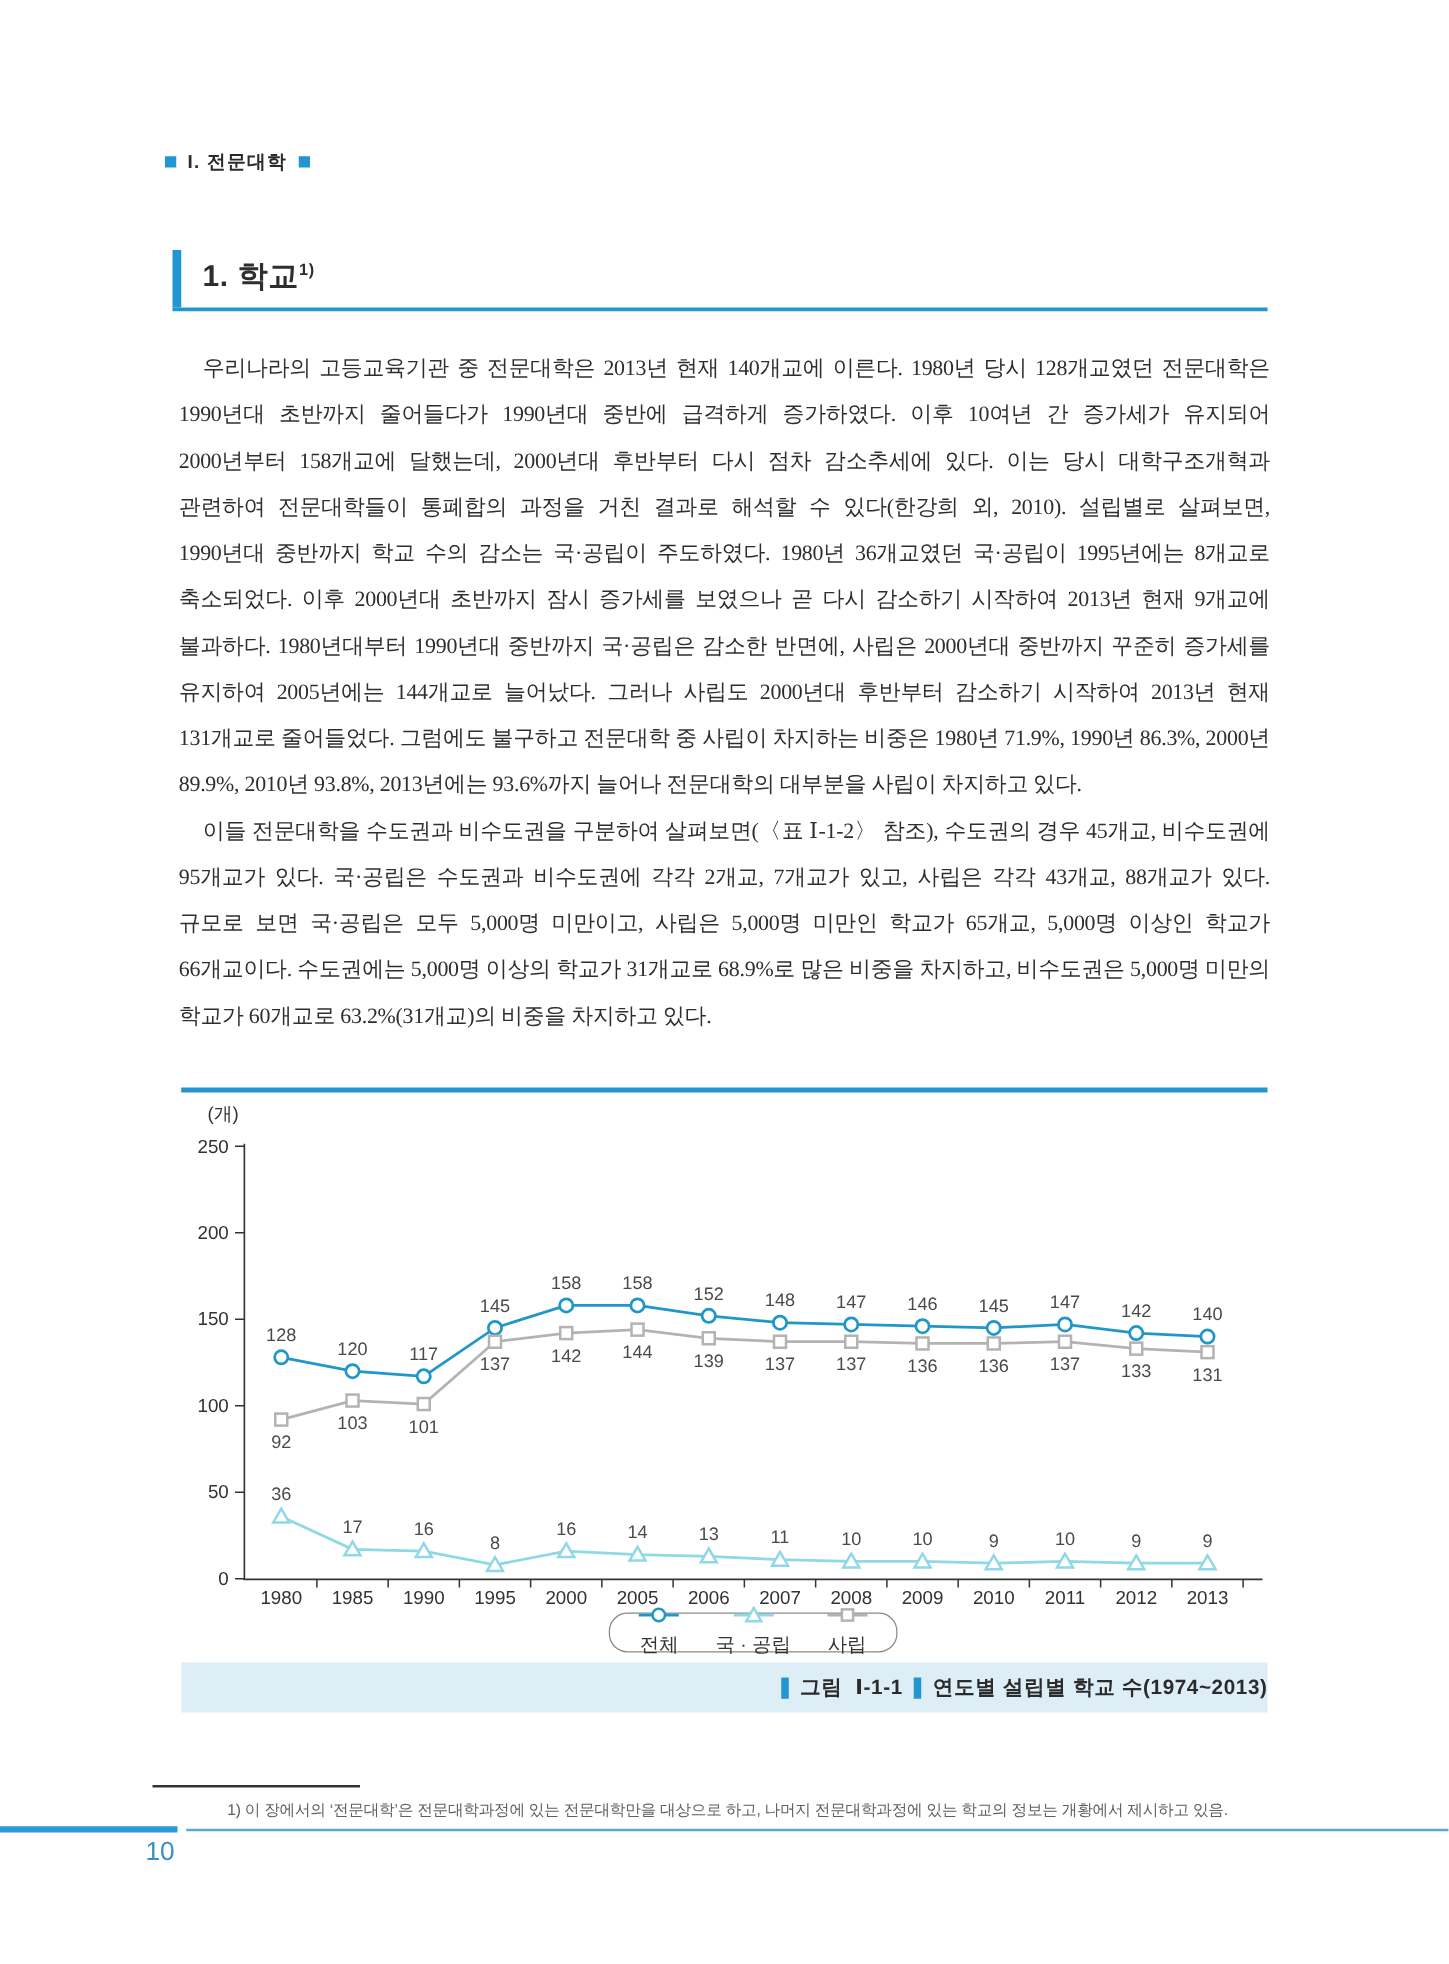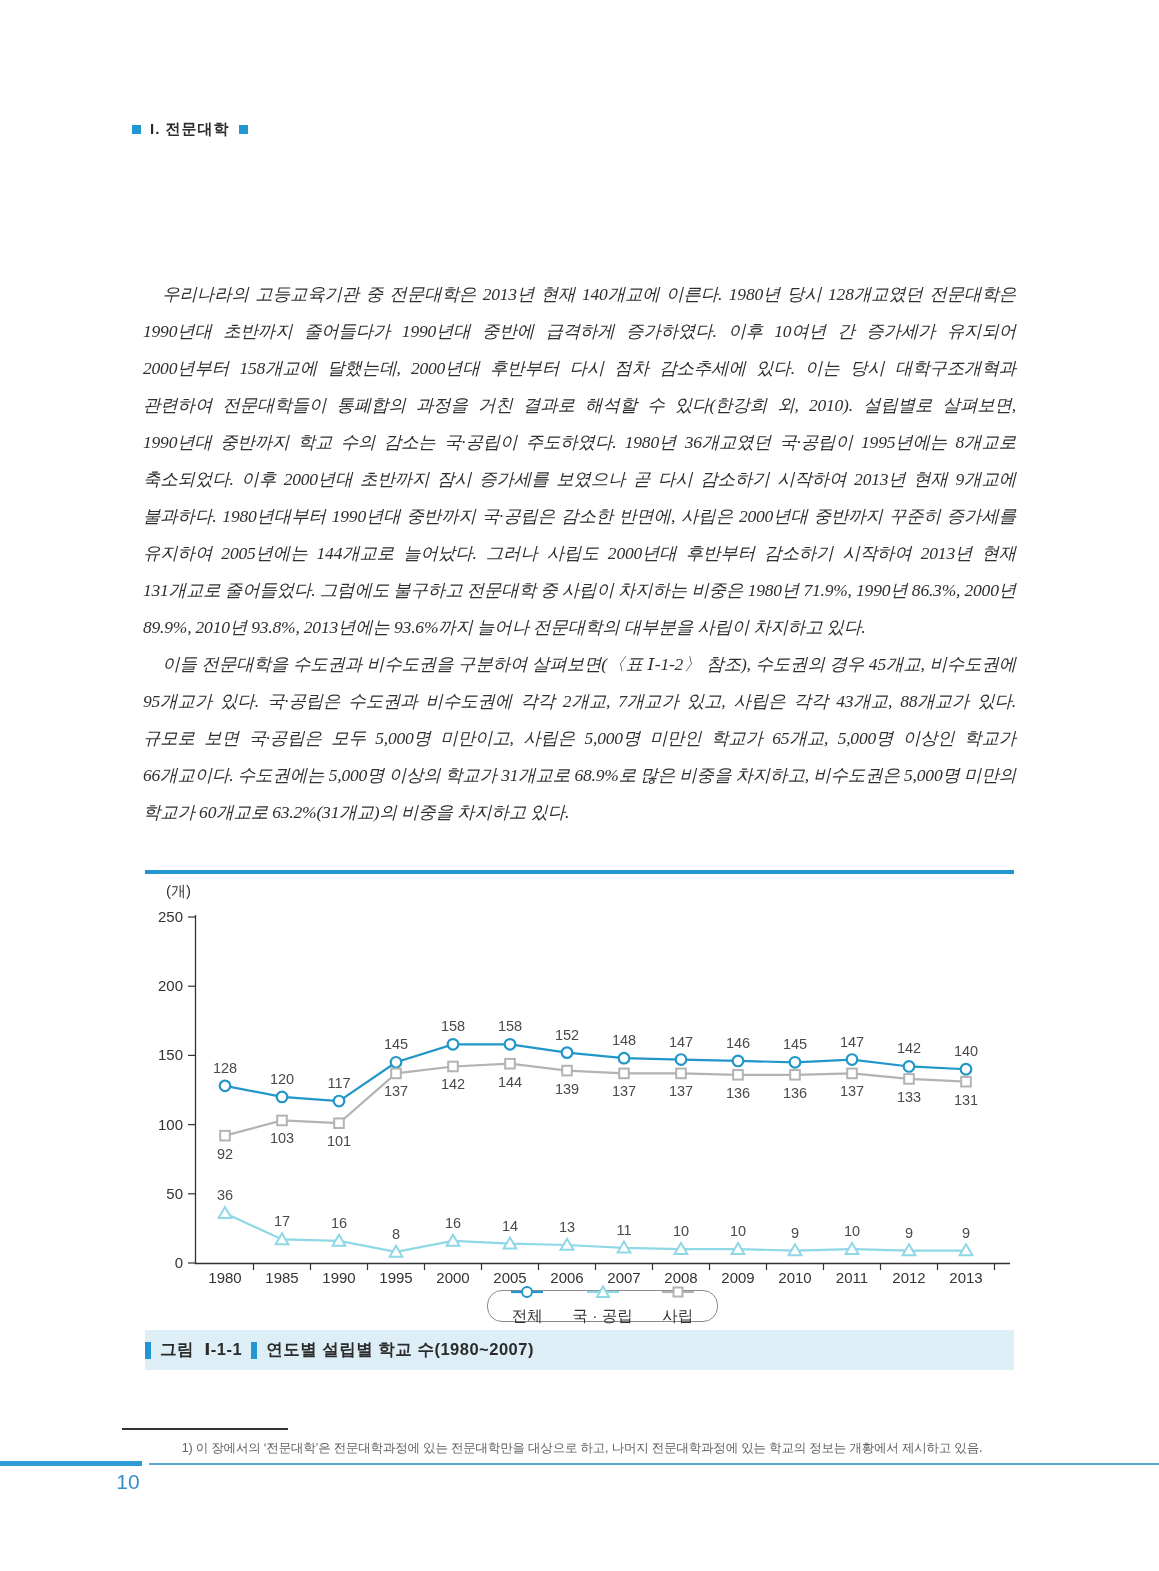--- a/index.html
+++ b/index.html
@@ -43,21 +43,21 @@
   .section-title-block sup{font-size:13px;font-weight:600;vertical-align:super;}
   
   .body-text{
     position:absolute;left:143px;top:276px;width:873px;
     font-size:17.5px;line-height:37px;
     text-align:justify;
     color:#2e2e2e;
     letter-spacing:-0.2px;
     word-break:keep-all;
   }
-  .body-text p{text-indent:1.1em;margin:0;font-style:italic;}
+  .body-text p{text-indent:1.1em;margin:0;}
   
   .figure-block{
     position:absolute;left:145px;top:870px;width:869px;
     border-top:4px solid var(--accent);
     font-family:"Liberation Sans","DejaVu Sans",sans-serif;
   }
   .chart-wrap{position:relative;width:869px;height:412px;}
   .chart-wrap svg{display:block;}
   .ax{font-size:15px;fill:#333;font-family:"Liberation Sans","DejaVu Sans",sans-serif;}
   .dlabel{font-size:14.5px;fill:#4a4a4a;font-family:"Liberation Sans","DejaVu Sans",sans-serif;}
@@ -68,21 +68,21 @@
   .legend-box{
     display:flex;align-items:center;gap:28px;
     border:1px solid #8a8a8a;border-radius:15px;
     padding:5px 22px;height:32px;
     font-size:15.5px;color:#333;
   }
   .legend-item{display:flex;align-items:center;gap:7px;flex-direction:column;}
   .caption-bar-row{
     margin-top:8px;height:40px;width:869px;
     background:var(--caption-bg);
-    display:flex;align-items:center;justify-content:flex-start;gap:9px;
+    display:flex;align-items:center;justify-content:flex-end;gap:9px;
     font-size:16.5px;color:#2b2b2b;font-weight:600;letter-spacing:0.5px;
   }
   .cbar{display:inline-block;width:6px;height:17px;background:var(--accent);}
   
   .fn-rule{position:absolute;left:122px;top:1428px;width:166px;border-top:2px solid #333;}
   .footnote{
     position:absolute;left:122px;top:1440px;width:920px;
     font-family:"Liberation Sans","DejaVu Sans",sans-serif;
     font-size:12.5px;color:#606060;letter-spacing:-0.2px;text-align:center;
   }
@@ -99,20 +99,23 @@
 <body>
 
 <div class="page">
 
   <div class="running-header">
     <span class="sq"></span>
     <span>I. 전문대학</span>
     <span class="sq"></span>
   </div>
 
+  <div class="section-title-block">
+    <h1><span>1. 학교</span><sup>1)</sup></h1>
+  </div>
 
   <div class="body-text">
     <p>우리나라의 고등교육기관 중 전문대학은 2013년 현재 140개교에 이른다. 1980년 당시 128개교였던 전문대학은 1990년대 초반까지 줄어들다가 1990년대 중반에 급격하게 증가하였다. 이후 10여년 간 증가세가 유지되어 2000년부터 158개교에 달했는데, 2000년대 후반부터 다시 점차 감소추세에 있다. 이는 당시 대학구조개혁과 관련하여 전문대학들이 통폐합의 과정을 거친 결과로 해석할 수 있다(한강희 외, 2010). 설립별로 살펴보면, 1990년대 중반까지 학교 수의 감소는 국·공립이 주도하였다. 1980년 36개교였던 국·공립이 1995년에는 8개교로 축소되었다. 이후 2000년대 초반까지 잠시 증가세를 보였으나 곧 다시 감소하기 시작하여 2013년 현재 9개교에 불과하다. 1980년대부터 1990년대 중반까지 국·공립은 감소한 반면에, 사립은 2000년대 중반까지 꾸준히 증가세를 유지하여 2005년에는 144개교로 늘어났다. 그러나 사립도 2000년대 후반부터 감소하기 시작하여 2013년 현재 131개교로 줄어들었다. 그럼에도 불구하고 전문대학 중 사립이 차지하는 비중은 1980년 71.9%, 1990년 86.3%, 2000년 89.9%, 2010년 93.8%, 2013년에는 93.6%까지 늘어나 전문대학의 대부분을 사립이 차지하고 있다.</p>
     <p>이들 전문대학을 수도권과 비수도권을 구분하여 살펴보면(〈표 Ⅰ-1-2〉 참조), 수도권의 경우 45개교, 비수도권에 95개교가 있다. 국·공립은 수도권과 비수도권에 각각 2개교, 7개교가 있고, 사립은 각각 43개교, 88개교가 있다. 규모로 보면 국·공립은 모두 5,000명 미만이고, 사립은 5,000명 미만인 학교가 65개교, 5,000명 이상인 학교가 66개교이다. 수도권에는 5,000명 이상의 학교가 31개교로 68.9%로 많은 비중을 차지하고, 비수도권은 5,000명 미만의 학교가 60개교로 63.2%(31개교)의 비중을 차지하고 있다.</p>
   </div>
 
   <div class="figure-block">
     <div class="chart-wrap">
       <svg id="chart-svg" width="869" height="412">
           <text x="46" y="22" text-anchor="end" class="ax">(개)</text>
@@ -269,21 +272,21 @@
               <rect x="12.5" y="2.5" width="9" height="9" fill="#fff" stroke="#b3b3b3" stroke-width="2"></rect>
             </svg>
             <span>사립</span>
           </span>
         </div>
     </div>
     <div class="caption-bar-row">
       <span class="cbar"></span>
       <span><span>그림</span>&nbsp;&nbsp;<span>Ⅰ-1-1</span></span>
       <span class="cbar"></span>
-      <span>연도별 설립별 학교 수(1980~2007)</span>
+      <span>연도별 설립별 학교 수(1974~2013)</span>
     </div>
   </div>
 
   <div class="fn-rule"></div>
   <p class="footnote"><span>1)</span> <span>이 장에서의 ‘전문대학’은 전문대학과정에 있는 전문대학만을 대상으로 하고, 나머지 전문대학과정에 있는 학교의 정보는 개황에서 제시하고 있음.</span></p>
 
   <div class="footer-line-thick"></div>
   <div class="footer-line-thin"></div>
   <div class="page-number">10</div>
 

